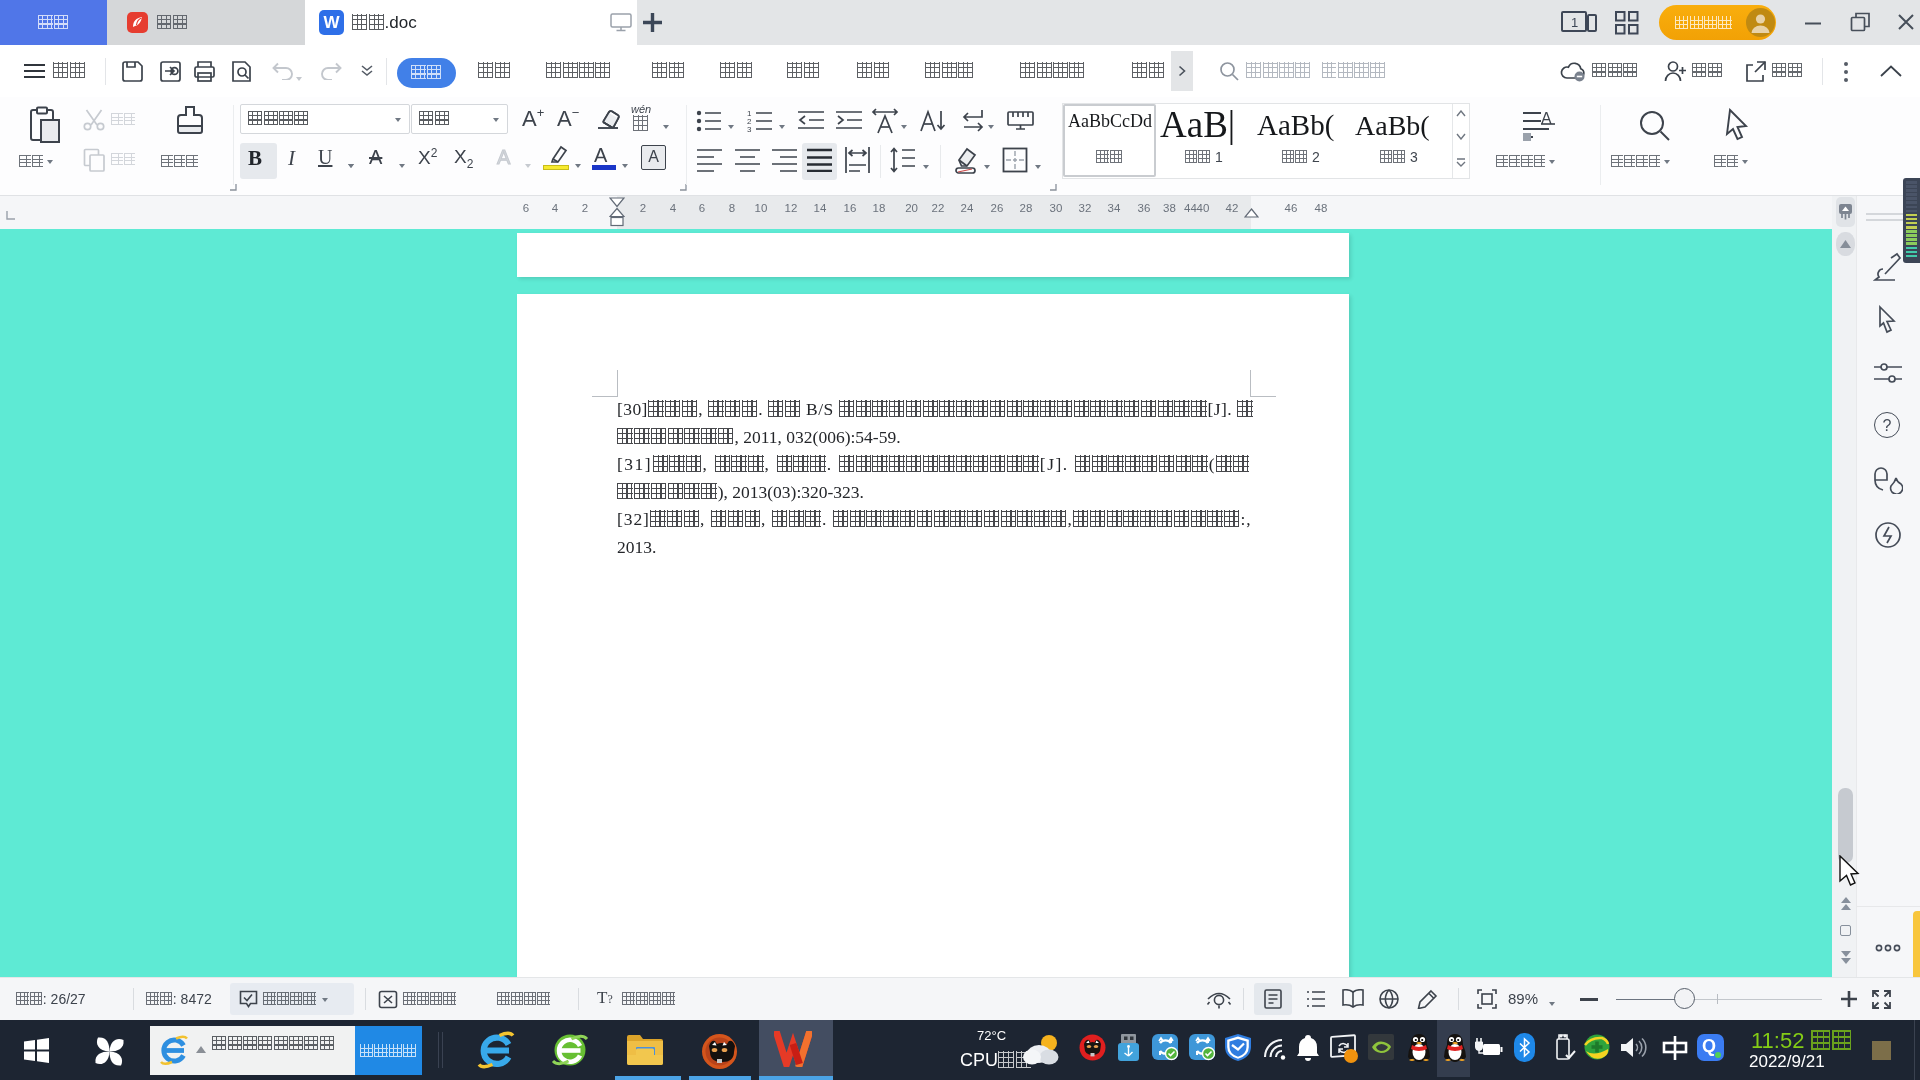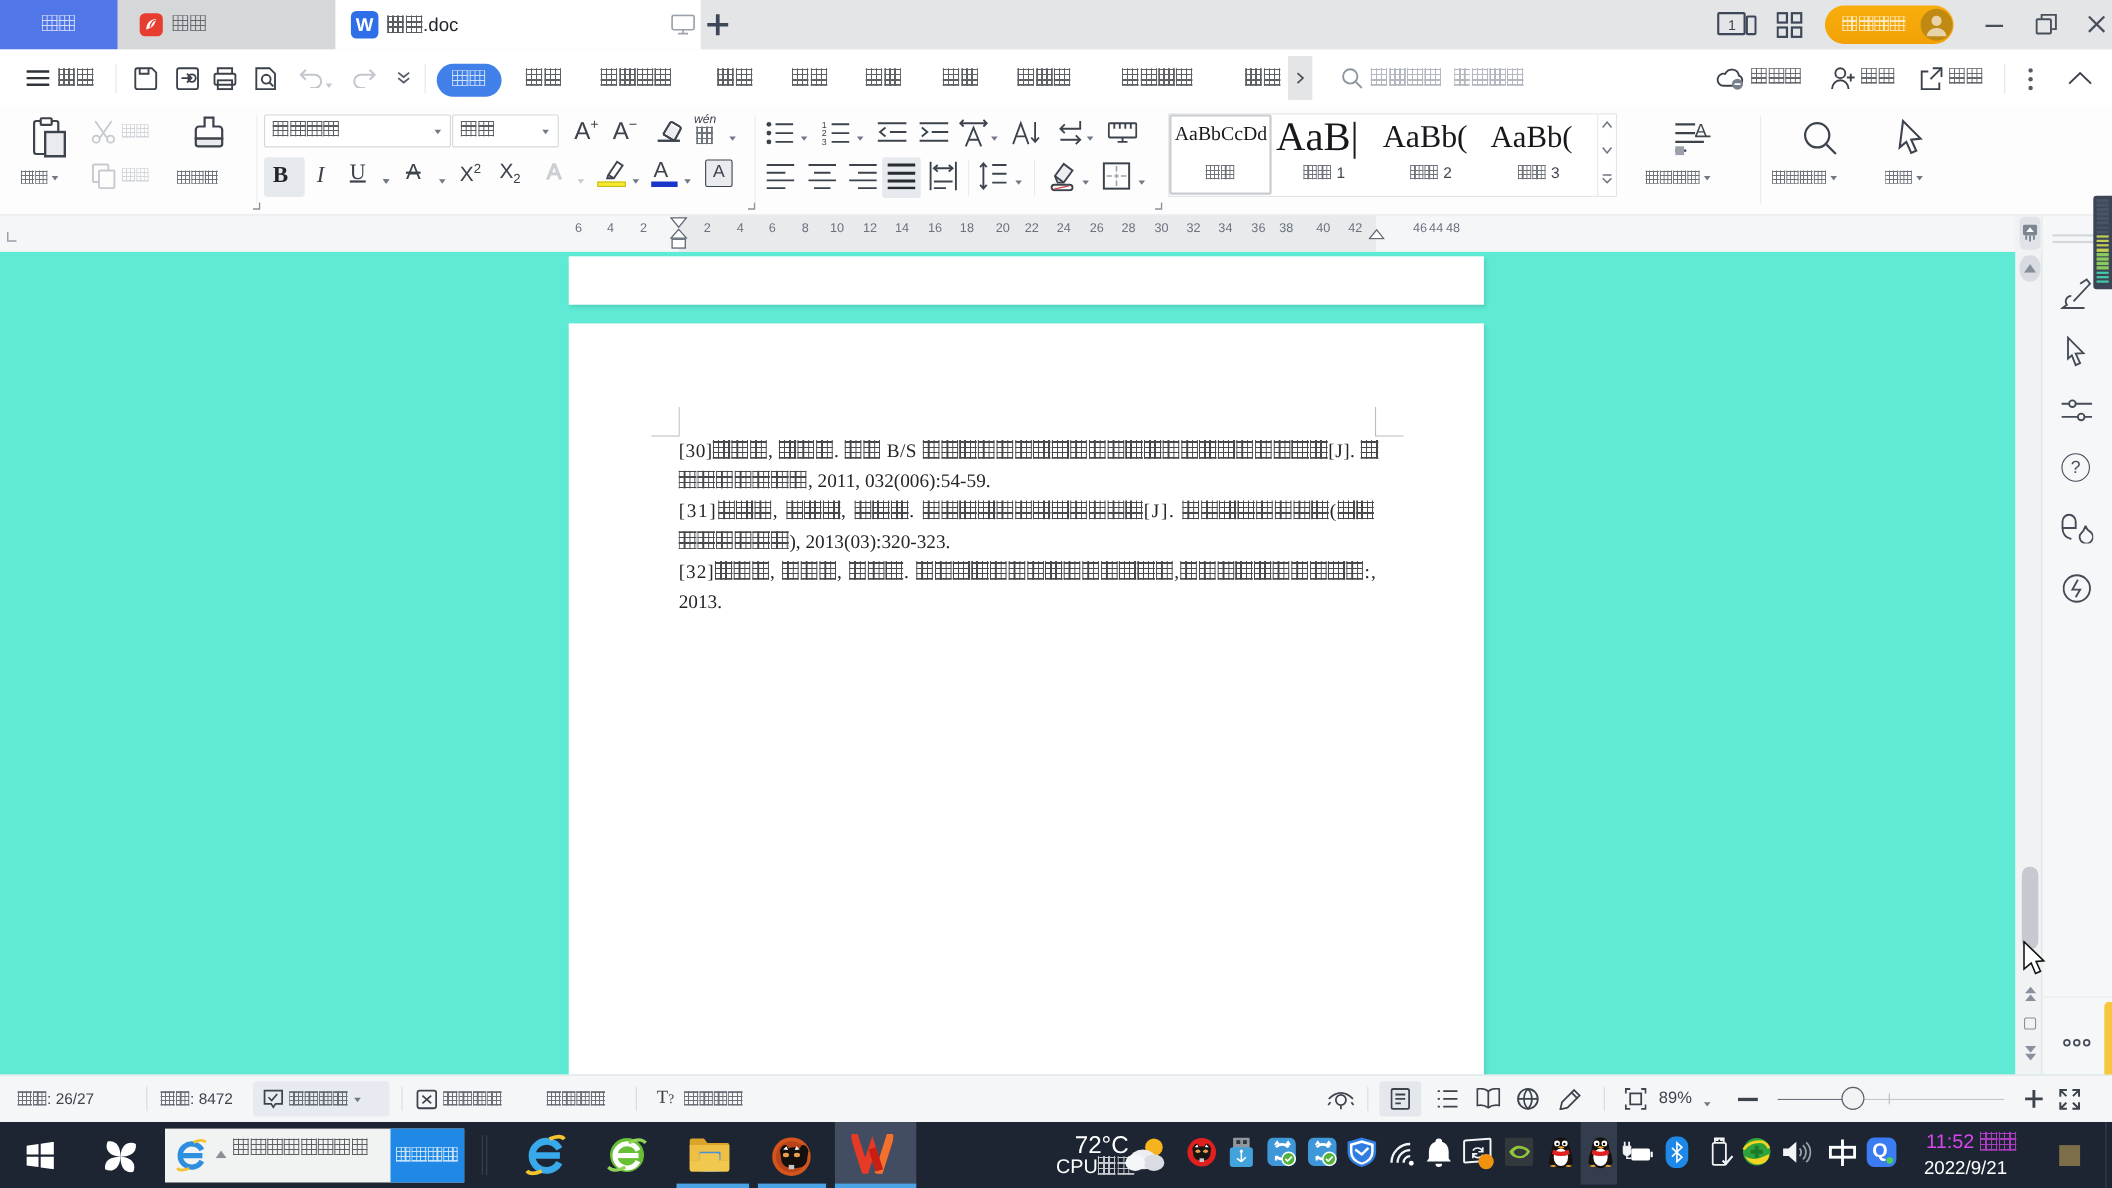--- a/index.html
+++ b/index.html
@@ -449,21 +449,21 @@
       <span class="abs" style="left:957px;top:6px;width:20px;text-align:center">24</span>
       <span class="abs" style="left:987px;top:6px;width:20px;text-align:center">26</span>
       <span class="abs" style="left:1016px;top:6px;width:20px;text-align:center">28</span>
       <span class="abs" style="left:1046px;top:6px;width:20px;text-align:center">30</span>
       <span class="abs" style="left:1075px;top:6px;width:20px;text-align:center">32</span>
       <span class="abs" style="left:1104px;top:6px;width:20px;text-align:center">34</span>
       <span class="abs" style="left:1134px;top:6px;width:20px;text-align:center">36</span>
       <span class="abs" style="left:1163px;top:6px;width:20px;text-align:left">38</span>
       <span class="abs" style="left:1193px;top:6px;width:20px;text-align:center">40</span>
       <span class="abs" style="left:1222px;top:6px;width:20px;text-align:center">42</span>
-      <span class="abs" style="left:1292px;top:6px;width:20px;text-align:right">44</span>
+      <span class="abs" style="left:1184px;top:6px;width:20px;text-align:left">44</span>
       <span class="abs" style="left:1281px;top:6px;width:20px;text-align:center">46</span>
       <span class="abs" style="left:1311px;top:6px;width:20px;text-align:center">48</span>
     </div>
     <svg class="abs" style="left:609px;top:1px" width="16" height="30" viewBox="0 0 16 30">
       <path d="M1 1 h14 L8 9.5 Z" fill="#fff" stroke="#626a76" stroke-width="1.2"></path>
       <path d="M8 11.5 L15 19.5 h-14 Z" fill="#fff" stroke="#626a76" stroke-width="1.2"></path>
       <rect x="2" y="20.5" width="12" height="8" fill="#fff" stroke="#626a76" stroke-width="1.2"></rect>
     </svg>
     <svg class="abs" style="left:1244px;top:12px" width="15" height="10" viewBox="0 0 15 10">
       <path d="M7.5 1 L14 9 H1 Z" fill="#fff" stroke="#626a76" stroke-width="1.2"></path>
@@ -722,21 +722,21 @@
     </svg>
     <div class="abs" style="left:759px;top:0;width:74px;height:57px;background:#434d61"></div>
     <svg class="abs" style="left:774px;top:11px" width="38" height="36" viewBox="0 0 38 36">
       <path d="M3 3 L12.5 33 L19 13 L25.5 33 L35 3" fill="none" stroke="#e63a26" stroke-width="7" stroke-linecap="square"></path>
       <path d="M25.5 33 L35 3" fill="none" stroke="#f2712e" stroke-width="7" stroke-linecap="square"></path>
       <path d="M19 13 L25.5 33" fill="none" stroke="#c81e14" stroke-width="7"></path>
     </svg>
     <div class="abs" style="left:615px;top:56px;width:66px;height:4px;background:#4ba3e6"></div>
     <div class="abs" style="left:689px;top:56px;width:62px;height:4px;background:#4ba3e6"></div>
     <div class="abs" style="left:759px;top:56px;width:74px;height:4px;background:#4ba3e6"></div>
-    <div class="abs" style="left:977px;top:8px;font-size:22px;color:#fff">72°C</div>
+    <div class="abs" style="left:977px;top:8px;font-size:13px;color:#fff">72°C</div>
     <div class="abs" style="left:960px;top:30px;font-size:18px;color:#fff">CPU<i class="h"></i><i class="h"></i></div>
     <svg class="abs" style="left:1022px;top:12px" width="38" height="34" viewBox="0 0 38 34">
       <circle cx="27" cy="11" r="8" fill="#f6b31e"></circle>
       <ellipse cx="17" cy="22" rx="12" ry="9" fill="#eceef2"></ellipse>
       <ellipse cx="27" cy="25" rx="9.5" ry="7.5" fill="#d9dde3"></ellipse>
       <ellipse cx="10" cy="25" rx="9" ry="7.5" fill="#f4f6f8"></ellipse>
     </svg>
     <svg class="abs" style="left:1079px;top:14px" width="27" height="27" viewBox="0 0 27 27">
       <circle cx="13.5" cy="13.5" r="13" fill="#e01f1f"></circle>
       <path d="M5 10 q2-5 5-4 l1.5 2.5 q1-.5 2-.5 t2 .5 L17 6 q3-1 5 4 l-.5 4 q0 7-8 7 t-8-7 Z" fill="#191512"></path>
@@ -854,16 +854,16 @@
     <svg class="abs" style="left:1662px;top:15px" width="26" height="26" viewBox="0 0 26 26">
       <g stroke="#fff" stroke-width="2.6" fill="none">
         <path d="M13 1 v24"></path>
         <rect x="2" y="8" width="22" height="9"></rect>
       </g>
     </svg>
     <div class="abs" style="left:1697px;top:14px;width:27px;height:27px;border-radius:7px;background:#3b7cf2">
       <div style="position:absolute;left:5px;top:2px;color:#fff;font-size:18px;font-weight:bold">Q</div>
       <div style="position:absolute;right:3px;bottom:3px;width:6px;height:6px;border-radius:50%;background:#52d055"></div>
     </div>
-    <div class="abs" style="left:1751px;top:8px;font-size:18px;color:#d946ef">11:52 <i class="h"></i><i class="h"></i></div>
+    <div class="abs" style="left:1751px;top:8px;font-size:22px;color:#84cc16">11:52 <i class="h"></i><i class="h"></i></div>
     <div class="abs" style="left:1749px;top:32px;font-size:17px;color:#fff">2022/9/21</div>
     <div class="abs" style="left:1872px;top:21px;width:19px;height:19px;background:#8d7b4e;opacity:.85"></div>
     <div class="abs" style="left:1914px;top:0;width:1px;height:60px;background:#3a4250"></div>
   </div>
 </body></html>

